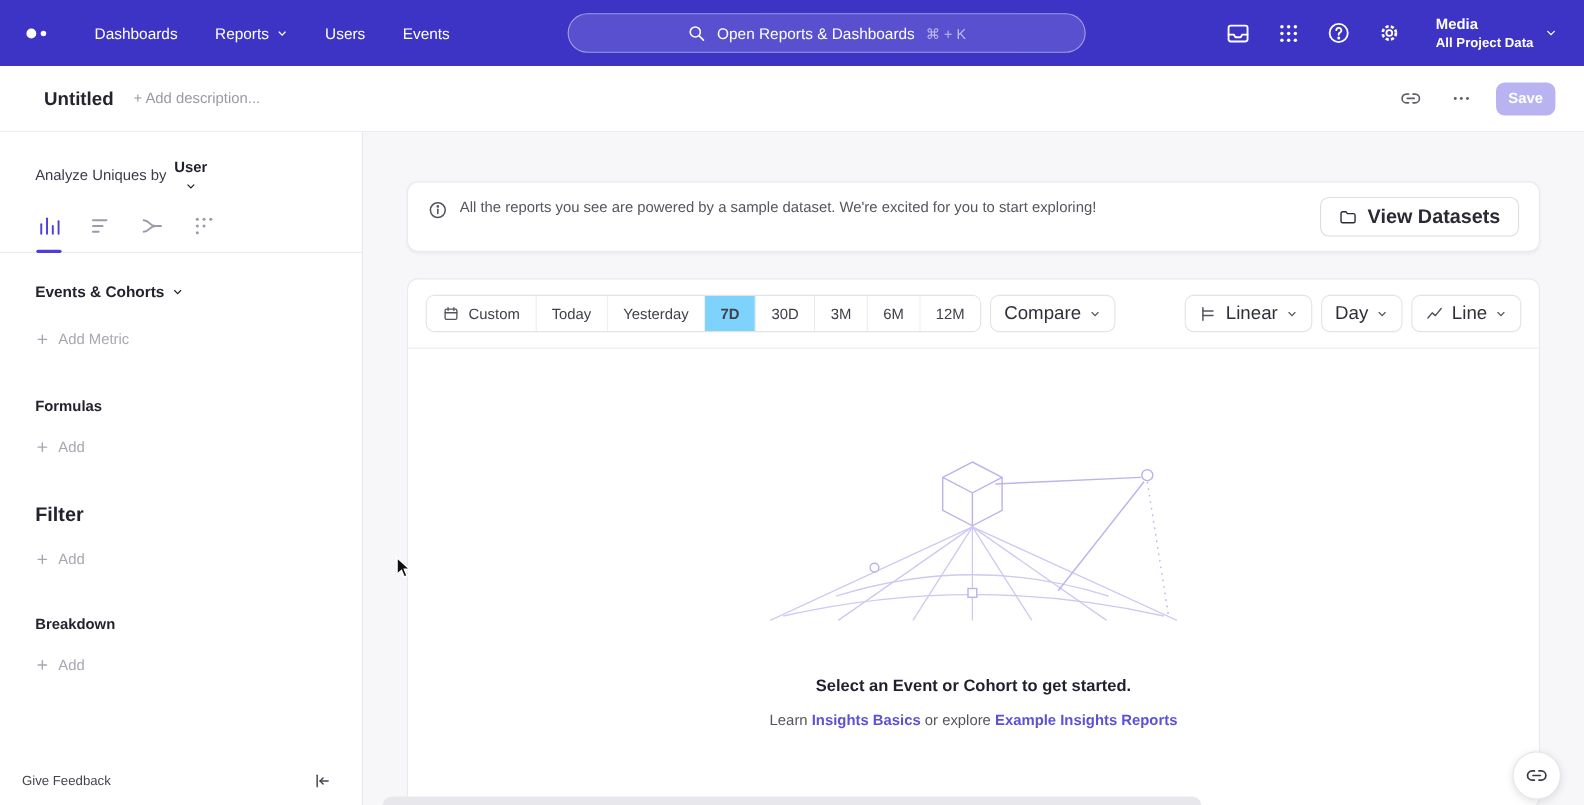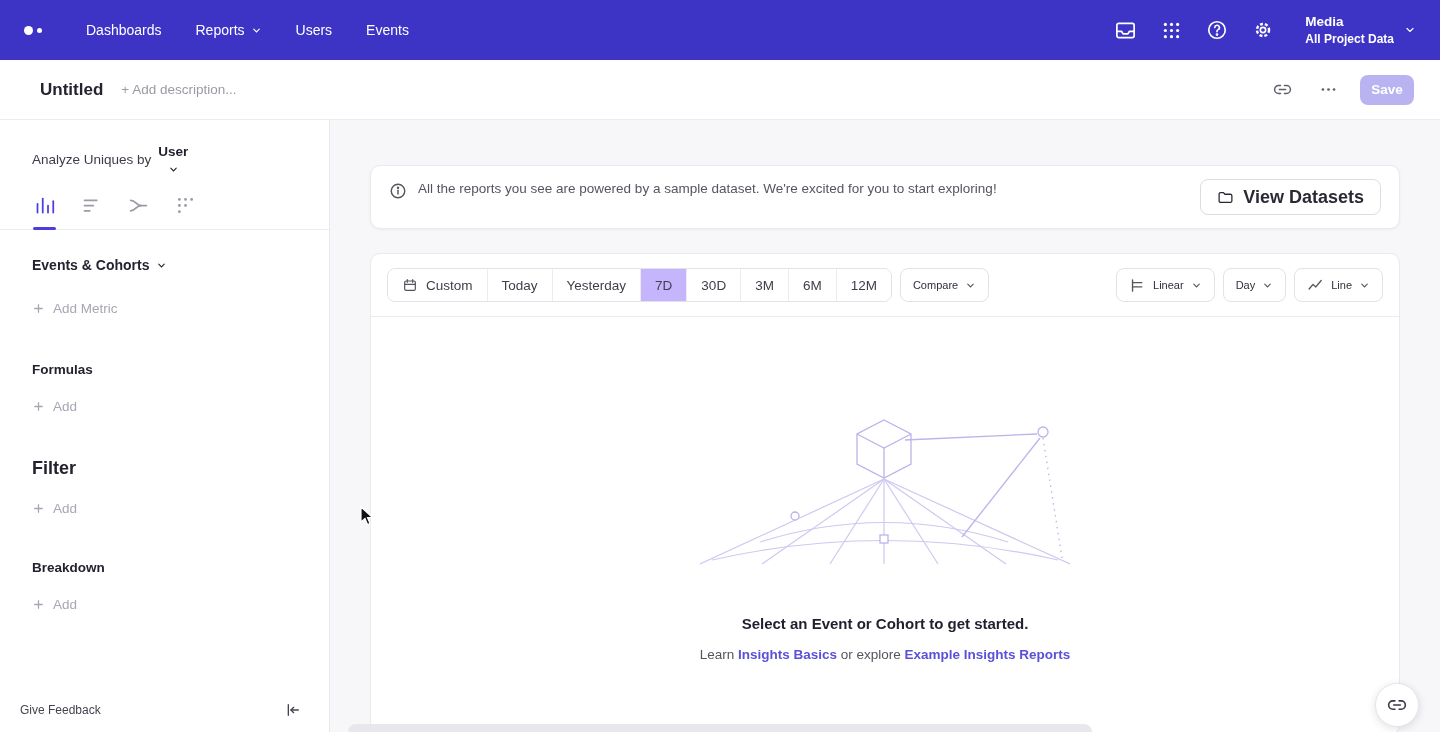--- a/index.html
+++ b/index.html
@@ -64,23 +64,23 @@
   .view-datasets-btn { margin-left:auto; align-self:center; display:flex; align-items:center; gap:9px; background:#fff;
     border:1px solid #dcdce2; border-radius:8px; padding:0 16px; height:36px; font-size:18px; font-weight:700;
     color:#2a2a35; cursor:pointer; font-family:inherit; }
 
   .chart-card { margin-top:24px; background:#fff; border:1px solid #e9e9ee; border-radius:10px; height:482px; position:relative; }
   .toolbar { display:flex; align-items:center; padding:14px 16px; border-bottom:1px solid #ececf0; }
   .seg { display:flex; align-items:stretch; border:1px solid #e2e2e8; border-radius:8px; overflow:hidden; height:34px; }
   .seg-item { display:flex; align-items:center; gap:8px; padding:0 14px; font-size:13.5px; color:#40404c;
     border-right:1px solid #ececf0; cursor:pointer; background:#fff; }
   .seg-item:last-child { border-right:none; }
-  .seg-item.selected { background:#c4b5fd; font-weight:400; }
+  .seg-item.selected { background:#7dd3fc; font-weight:700; }
   .tb-btn { display:flex; align-items:center; gap:7px; border:1px solid #e2e2e8; border-radius:8px; height:34px;
-    padding:0 12px; font-size:11px; color:#2f2f3a; background:#fff; cursor:pointer; font-family:inherit; }
+    padding:0 12px; font-size:17px; color:#2f2f3a; background:#fff; cursor:pointer; font-family:inherit; }
   .tb-left { display:flex; align-items:center; gap:8px;justify-content:center; }
   .tb-right { margin-left:auto; display:flex; align-items:center; gap:8px; }
   .tb-ic { color:#55555f; }
 
   .empty { text-align:center; padding-top:100px; }
   .empty-ill { margin:0 auto; }
   .empty-title { margin-top:48px; font-size:15px; font-weight:700; color:#1f1f2e; }
   .empty-sub { margin-top:15px; font-size:13.5px; color:#55555f; }
   .empty-sub .lnk { color:#5b51d8; font-weight:700; cursor:pointer; }
 
@@ -112,20 +112,30 @@
         </span>
     </span>
     <span class="nav-item">
         <span>Users</span>
       </span>
     <span class="nav-item">
         <span>Events</span>
       </span>
   </div>
 
+  <div class="nav-search">
+    <span>
+        <svg width="17" height="17" viewBox="0 0 24 24" fill="none" stroke="#fff" stroke-width="2">
+          <circle cx="10" cy="10" r="6.5"></circle>
+          <path d="M15 15l5.5 5.5" stroke-linecap="round"></path>
+        </svg>
+      </span>
+    <span>Open Reports &amp; Dashboards</span>
+    <span class="shortcut">⌘ + K</span>
+  </div>
 
   <div class="nav-right">
     <span class="nav-icon">
         <svg width="23" height="23" viewBox="0 0 24 24" fill="none" stroke="#fff" stroke-width="1.8" stroke-linecap="round" stroke-linejoin="round">
           <path d="M3 6.5a2 2 0 0 1 2-2h14a2 2 0 0 1 2 2v11a2 2 0 0 1-2 2H5a2 2 0 0 1-2-2z"></path>
           <path d="M3 13h5l1.5 2.5h5L16 13h5"></path>
         </svg>
       </span>
     <span class="nav-icon">
         <svg width="21" height="21" viewBox="0 0 24 24" fill="#fff">

